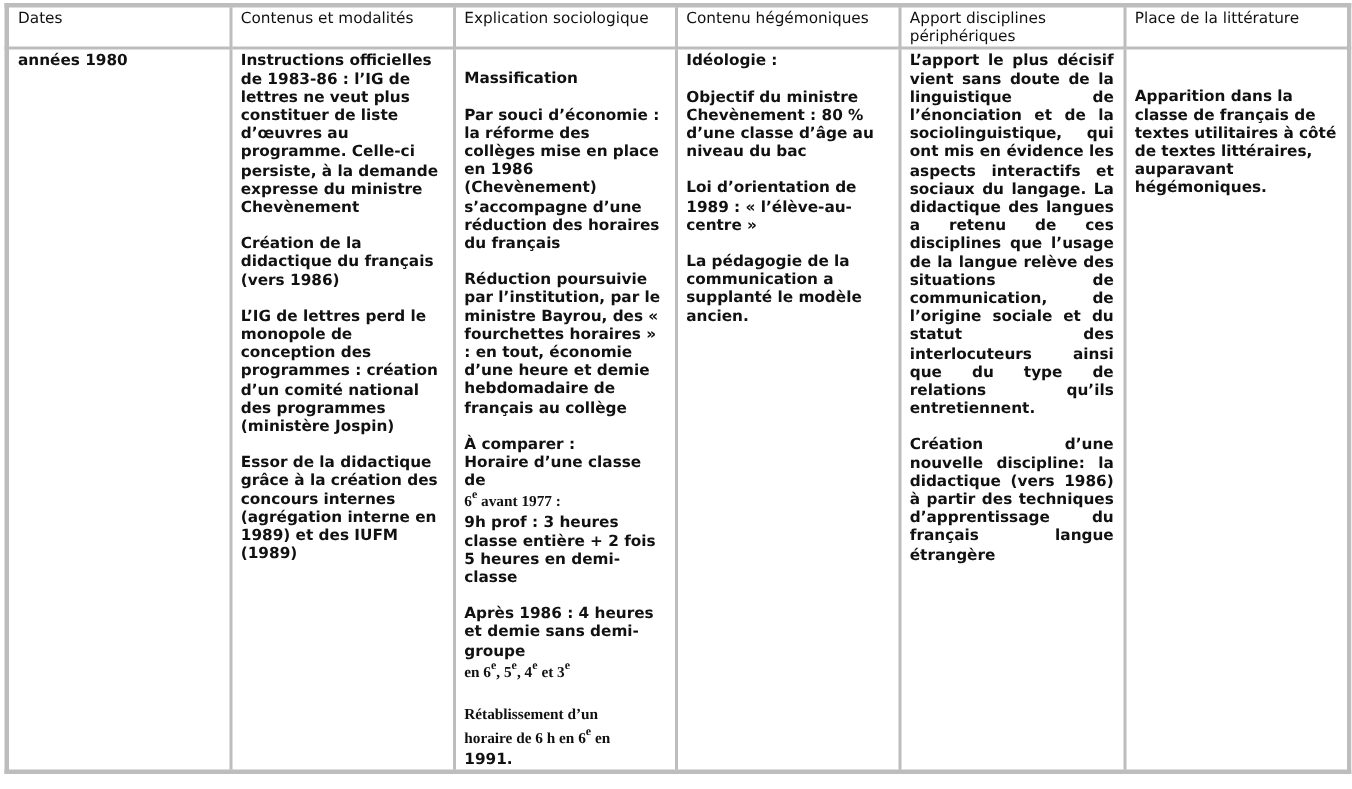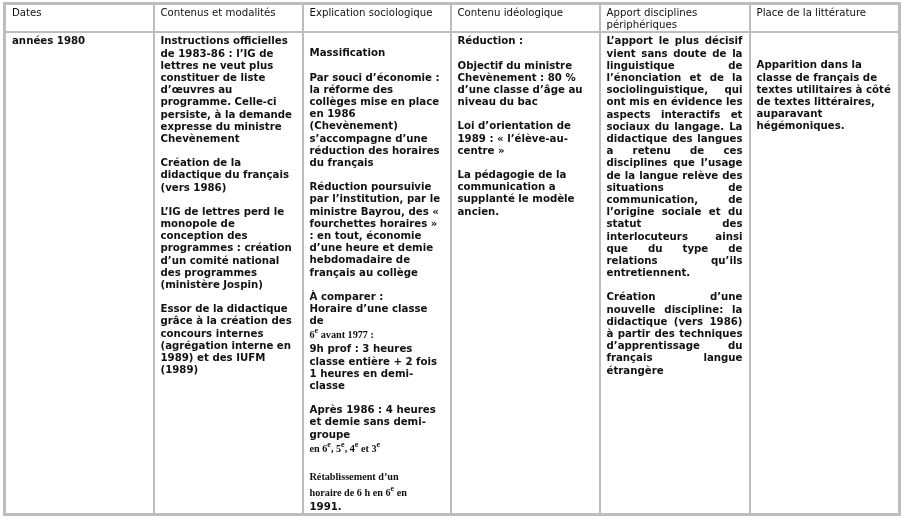--- a/index.html
+++ b/index.html
@@ -38,21 +38,21 @@
       <col style="width:148px">
     <col style="width:149px">
       <col style="width:150px">
       <col style="width:150px">
   </colgroup>
   <thead>
     <tr>
       <th>Dates</th>
       <th>Contenus et modalités</th>
       <th>Explication sociologique</th>
-      <th>Contenu idéologique</th>
+      <th>Contenu hégémoniques</th>
       <th>Apport disciplines périphériques</th>
       <th>Place de la littérature</th>
     </tr>
   </thead>
   <tbody>
     <tr>
       <td class="dates">années 1980</td>
 
       <td>
         <div class="para">Instructions officielles de 1983-86 : l’IG de lettres ne veut plus constituer de liste d’œuvres au programme. Celle-ci persiste, à la demande expresse du ministre Chevènement</div>
@@ -62,35 +62,35 @@
       </td>
 
       <td>
         <div class="para spacer-top">Massification</div>
         <div class="para">Par souci d’économie : la réforme des collèges mise en place en 1986 (Chevènement) s’accompagne d’une réduction des horaires du français</div>
         <div class="para">Réduction poursuivie par l’institution, par le ministre Bayrou, des « fourchettes horaires » : en tout, économie d’une heure et demie hebdomadaire de français au collège</div>
         <div class="para">
           <div>À comparer :</div>
           <div>Horaire d’une classe de</div>
           <div class="tall"><span>6</span><sup>e</sup><span> avant 1977 :</span></div>
-          <div>9h prof : 3 heures classe entière + 2 fois 1 heures en demi-classe</div>
+          <div>9h prof : 3 heures classe entière + 2 fois 5 heures en demi-classe</div>
         </div>
         <div class="para">
           <div>Après 1986 : 4 heures et demie sans demi-groupe</div>
           <div class="tall"><span>en 6</span><sup>e</sup><span>, 5</span><sup>e</sup><span>, 4</span><sup>e</sup><span> et 3</span><sup>e</sup></div>
         </div>
         <div class="para">
           <div class="tall">Rétablissement d’un</div>
           <div class="tall"><span>horaire de 6 h en 6</span><sup>e</sup><span> en</span></div>
           <div>1991.</div>
         </div>
       </td>
 
       <td>
-        <div class="para">Réduction :</div>
+        <div class="para">Idéologie :</div>
         <div class="para">Objectif du ministre Chevènement : 80 % d’une classe d’âge au niveau du bac</div>
         <div class="para" style="">Loi d’orientation de 1989 : « l’élève-au-centre »</div>
         <div class="para">La pédagogie de la communication a supplanté le modèle ancien.</div>
       </td>
 
       <td>
         <div class="para justify">L’apport le plus décisif vient sans doute de la linguistique de l’énonciation et de la sociolinguistique, qui ont mis en évidence les aspects interactifs et sociaux du langage. La didactique des langues a retenu de ces disciplines que l’usage de la langue relève des situations de communication, de l’origine sociale et du statut des interlocuteurs ainsi que du type de relations qu’ils entretiennent.</div>
         <div class="para justify">Création d’une nouvelle discipline: la didactique (vers 1986) à partir des techniques d’apprentissage du français langue étrangère</div>
       </td>
 

